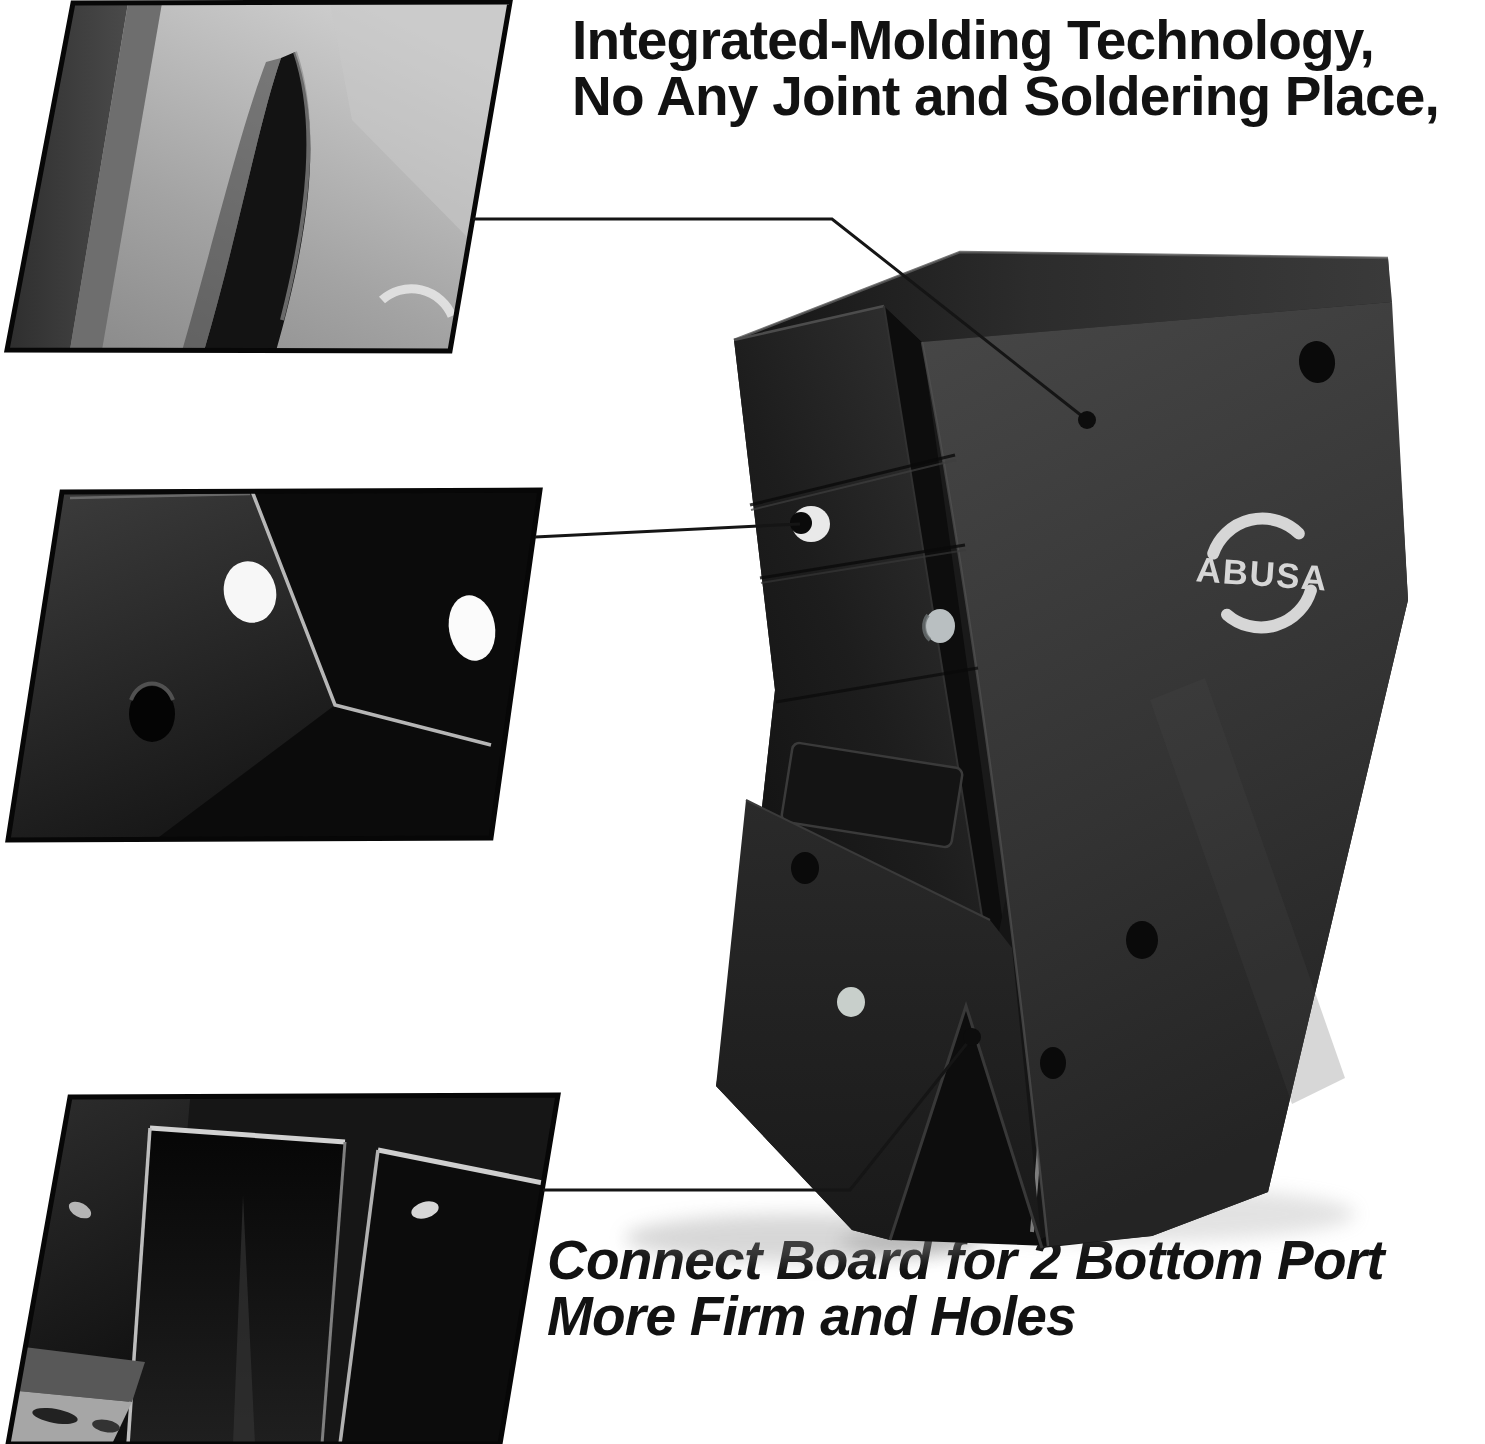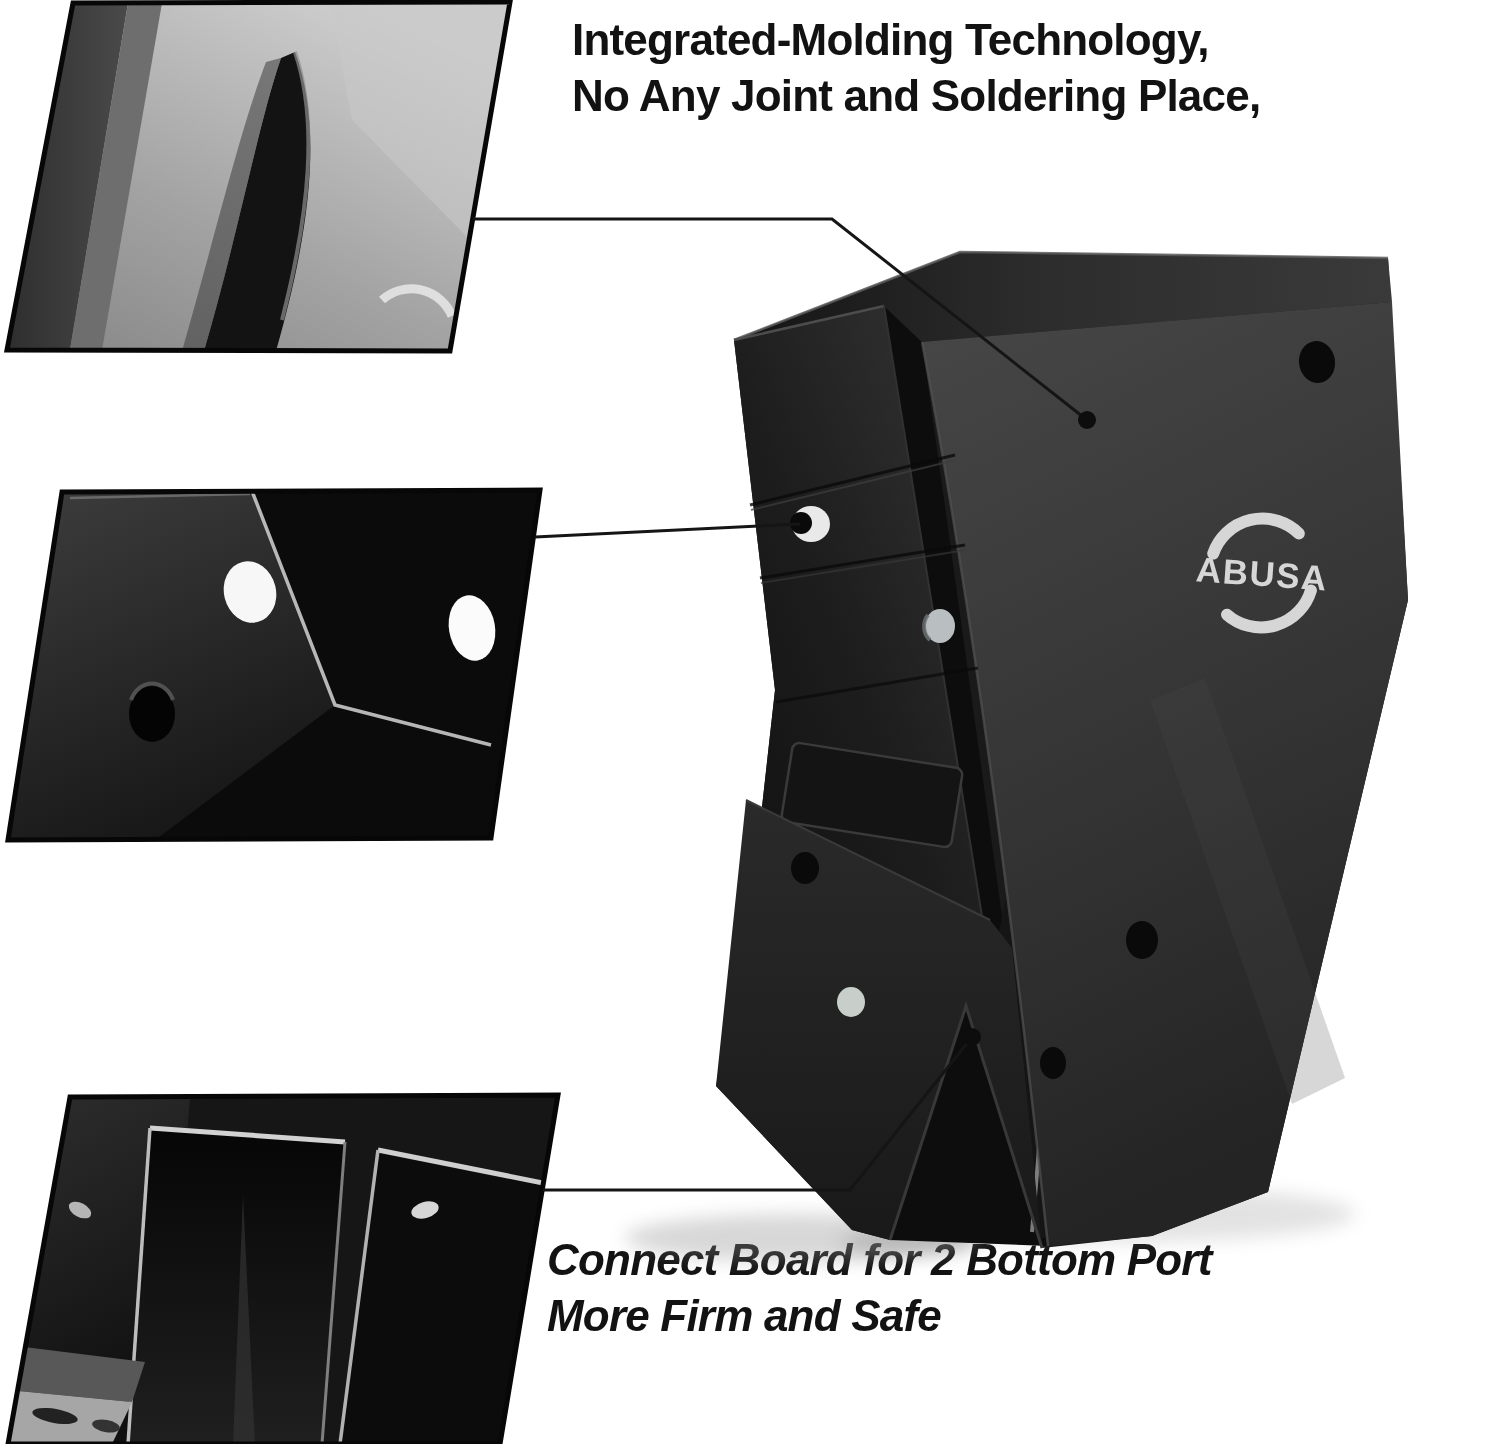--- a/index.html
+++ b/index.html
@@ -4,21 +4,21 @@
 <style>
   html,body{margin:0;padding:0;}
   body{
     width:1485px;height:1444px;position:relative;overflow:hidden;
     background:#ffffff;
     font-family:"Liberation Sans", sans-serif;
   }
   .callout-text{
     position:absolute;
     font-weight:bold;
-    font-size:44px;
+    font-size:55px;
     line-height:56px;
     letter-spacing:-0.8px;
     color:#121212;
     white-space:nowrap;
   }
   #text-molding{left:572px;top:12px;}
   #text-staggered{left:84px;top:852px;}
   #text-connect{left:547px;top:1232px;font-style:italic;}
   #scene{position:absolute;left:0;top:0;}
 </style>
@@ -28,21 +28,21 @@
 <div class="callout-text" id="text-molding">
   <div>Integrated-Molding Technology,</div>
   <div>No Any Joint and Soldering Place,</div>
 </div>
 
 <div class="callout-text" id="text-staggered">
 </div>
 
 <div class="callout-text" id="text-connect">
   <div>Connect Board for 2 Bottom Port</div>
-  <div>More Firm and Safe</div>
+  <div>More Firm and Holes</div>
 </div>
 
 <svg id="scene" width="1485" height="1444" viewBox="0 0 1485 1444">
   <defs>
     <linearGradient id="gMetal1" x1="0.7" y1="0" x2="0" y2="1">
       <stop offset="0" stop-color="#cfcfcf"></stop>
         <stop offset="0.55" stop-color="#a3a3a3"></stop>
         <stop offset="1" stop-color="#848484"></stop>
     </linearGradient>
     <linearGradient id="gBand1" x1="0" y1="0" x2="1" y2="0">

